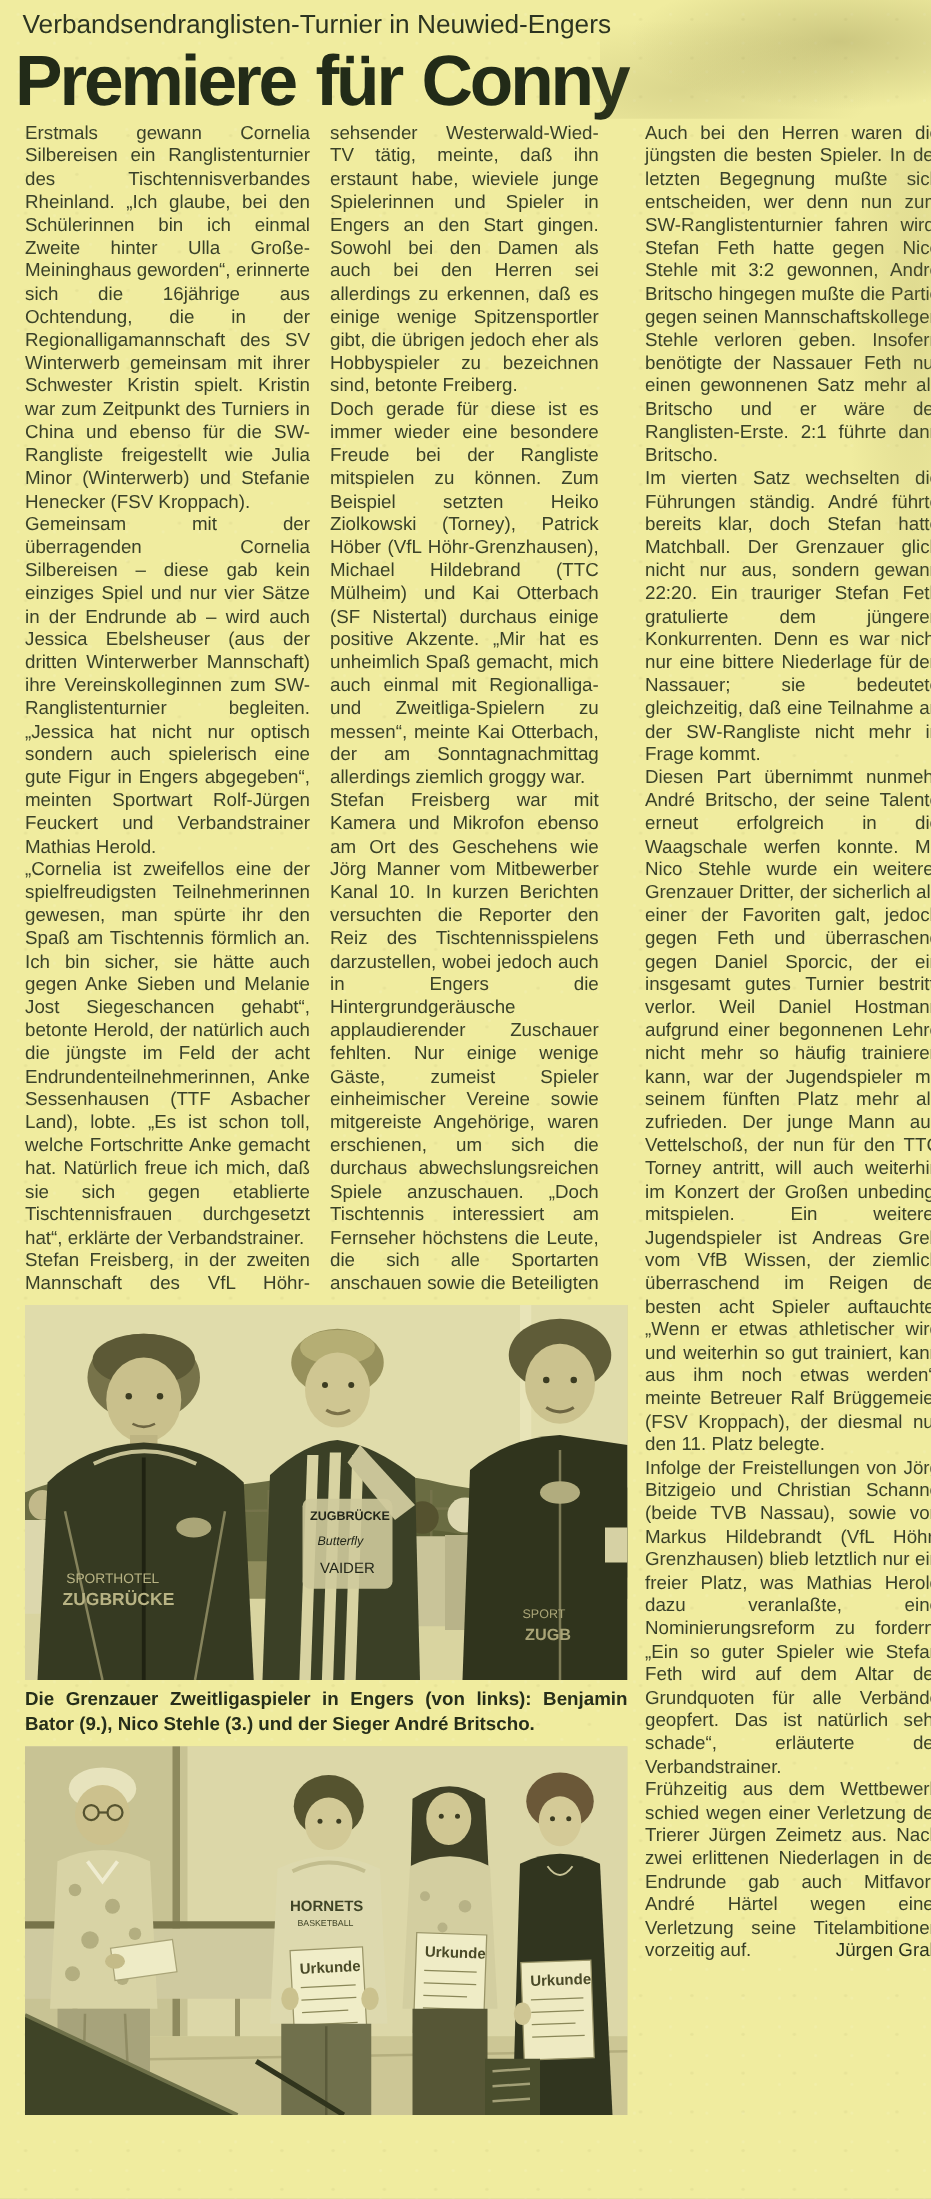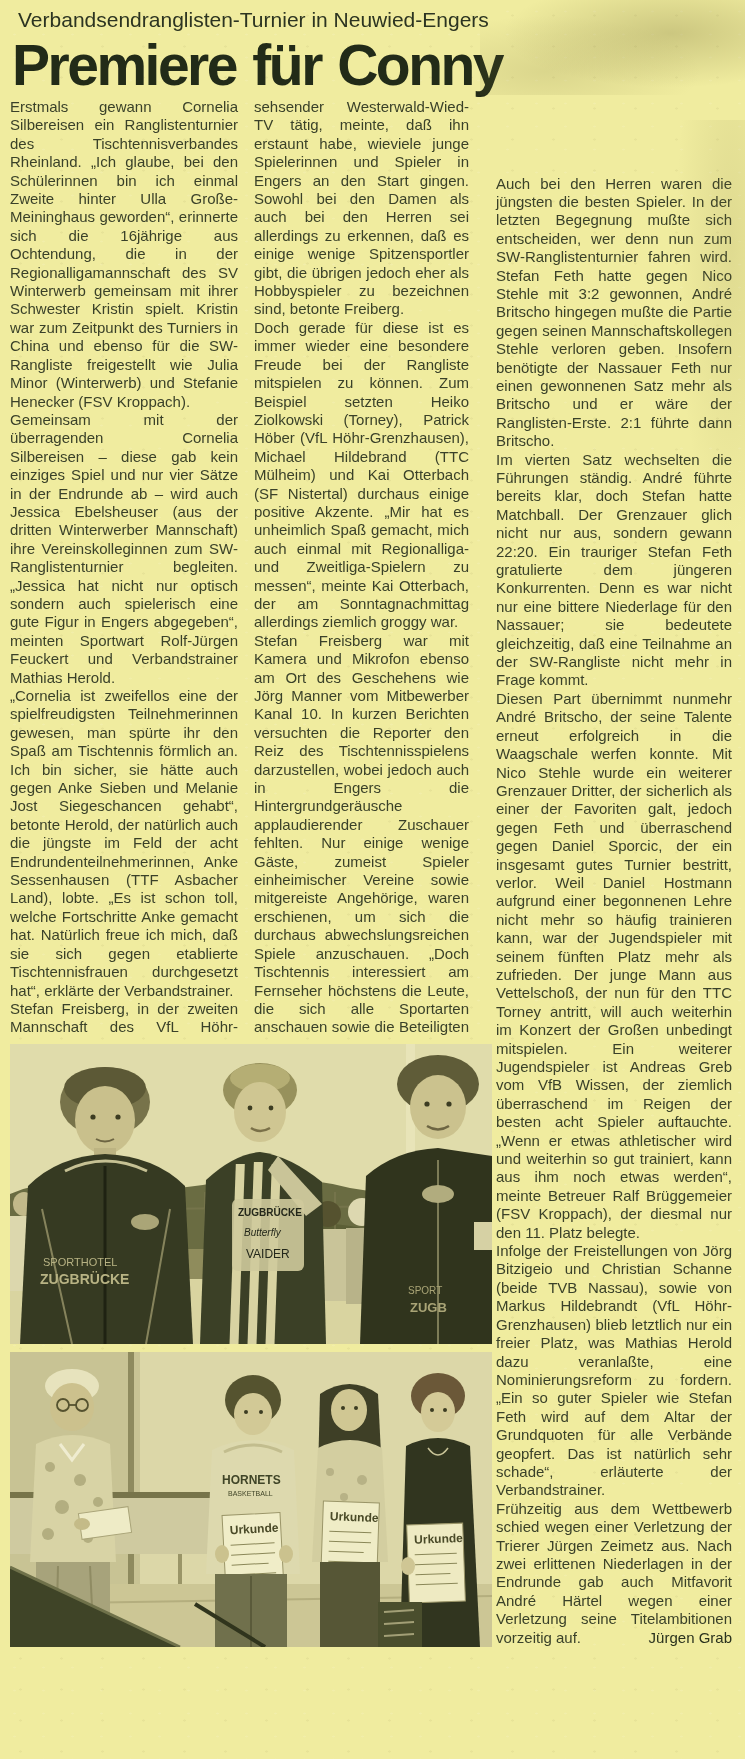--- a/index.html
+++ b/index.html
@@ -25,21 +25,21 @@
   .blob-r{right:0;top:120px;width:70px;height:420px;
     background:radial-gradient(ellipse at 80% 30%, rgba(120,113,55,.14), transparent 70%);}
   header{padding:6px 10px 0 12px;}
   .kicker{font-size:21px;line-height:24px;color:#2c3421;margin:2px 0 2px 6px;}
   .headline{
     margin:0;padding:0;
     font-size:57px;line-height:62px;
     font-weight:700;letter-spacing:-2.5px;word-spacing:3px;
     color:#222b18;
   }
-  .body{display:flex;gap:4px;padding-left:10px;margin-top:2px;align-items:flex-end;}
+  .body{display:flex;gap:14px;padding-left:20px;margin-top:2px;}
   .left-block{width:482px;flex:0 0 482px;}
   .textrow{display:flex;gap:16px;height:938px;overflow:hidden;}
   .col{text-align:justify;hyphens:auto;-webkit-hyphens:auto;}
   .col p{margin:0;font-size:15px;line-height:18.4px;}
   .col-1{width:228px;flex:0 0 228px;}
   .col-2{width:215px;flex:0 0 215px;}
   .col-3{width:236px;flex:0 0 236px;padding-right:3px;}
   .byline{float:right;font-weight:400;color:#2a321e;}
   figure{margin:8px 0 0 0;width:482px;}
   figure svg{display:block;background:#d9d4a0;}
@@ -157,20 +157,21 @@
               <circle cx="439" cy="60" r="2.6" fill="#3c3c22"></circle>
             <path d="M417,82 q11,7 22,0" stroke="#6d6542" stroke-width="2.5" fill="none"></path>
             <path d="M350,300 L356,132 Q386,106 428,104 L482,112 L482,300 Z" fill="#30341d"></path>
             <line x1="428" y1="116" x2="428" y2="300" stroke="#b1ac7e" stroke-width="2" opacity="0.6"></line>
             <ellipse cx="428" cy="150" rx="16" ry="9" fill="#b1ac7e"></ellipse>
             <rect x="464" y="178" width="18" height="28" fill="#d6d1a4"></rect>
             <text class="ph-label" x="398" y="250" font-size="10" fill="#a9a476">SPORT</text>
             <text class="ph-label" x="400" y="268" font-size="13" font-weight="bold" fill="#a9a476">ZUGB</text>
           </g>
         </svg>
+        <figcaption>Die Grenzauer Zweitligaspieler in Engers (von links): Benjamin Bator (9.), Nico Stehle (3.) und der Sieger André Britscho.</figcaption>
       </figure>
 
       <figure>
         <svg width="482" height="295" viewBox="0 0 482 295" aria-hidden="true">
 
           <rect x="0" y="0" width="482" height="232" fill="#dcd7a8"></rect>
           <rect x="0" y="0" width="130" height="232" fill="#c8c394"></rect>
           <rect x="118" y="0" width="6" height="232" fill="#8e8a5e"></rect>
           <rect x="0" y="232" width="482" height="63" fill="#ccc695"></rect>
           <line x1="0" y1="252" x2="482" y2="244" stroke="#b4ae7e" stroke-width="2"></line>

